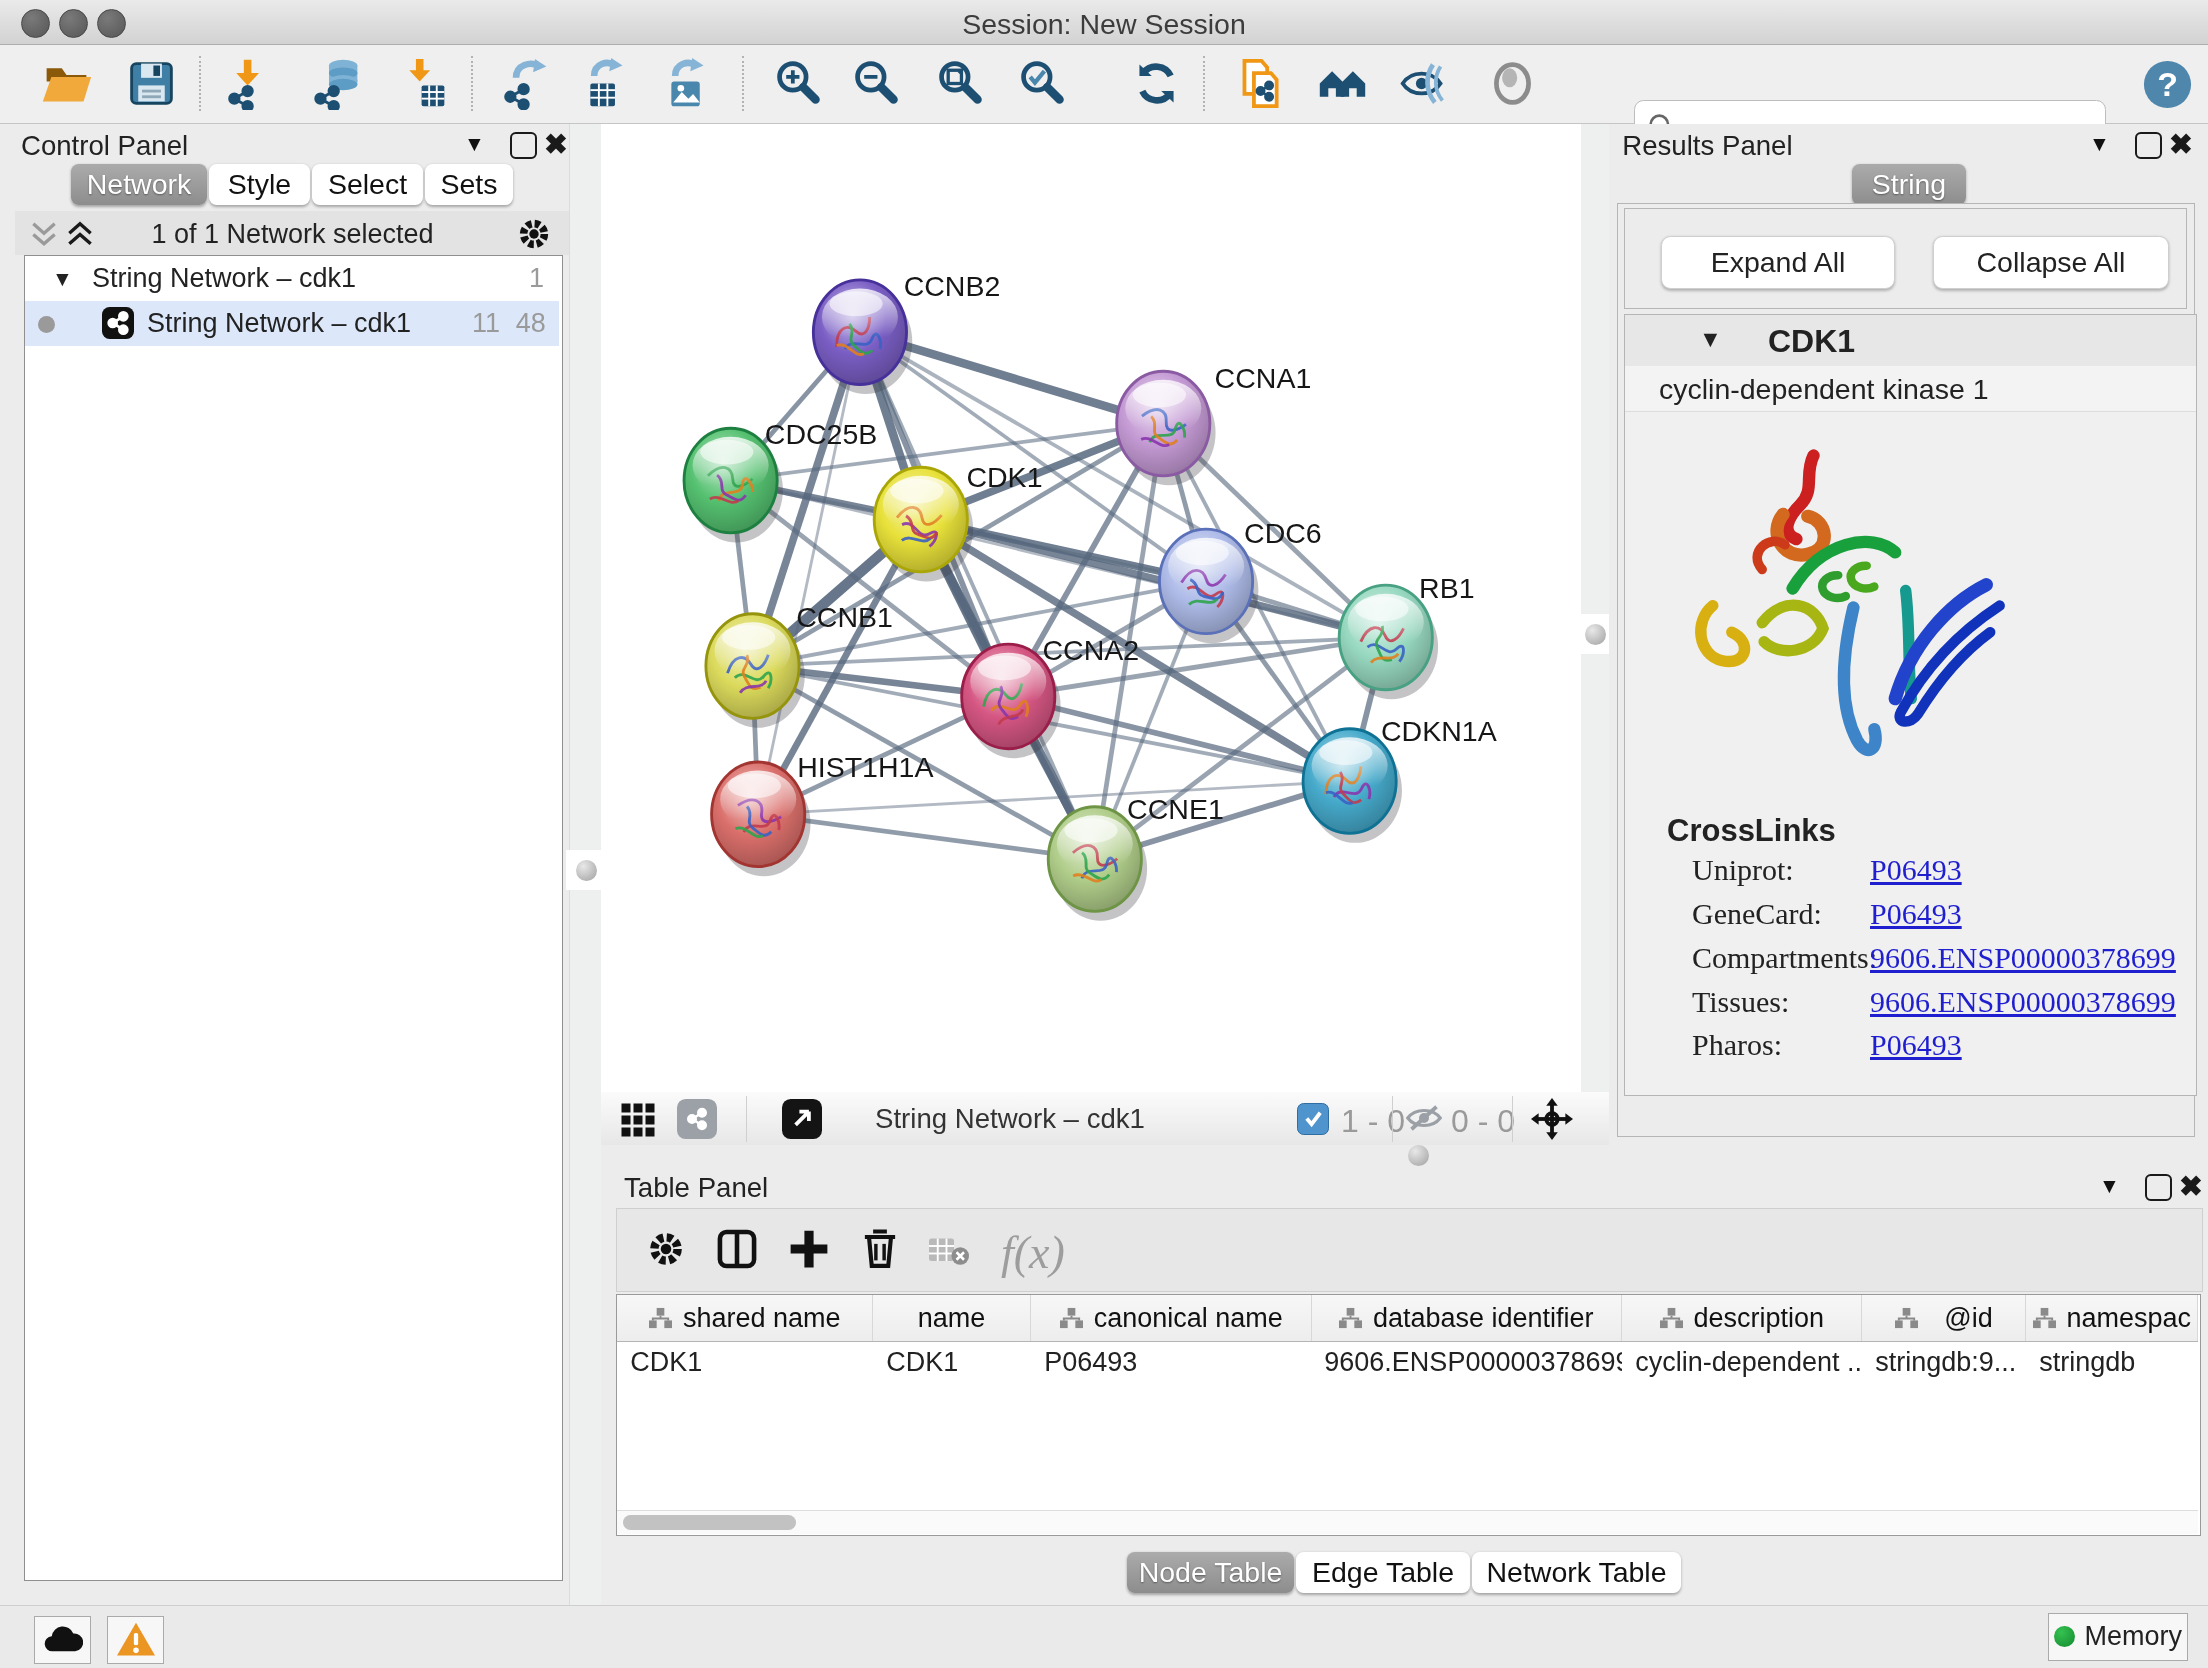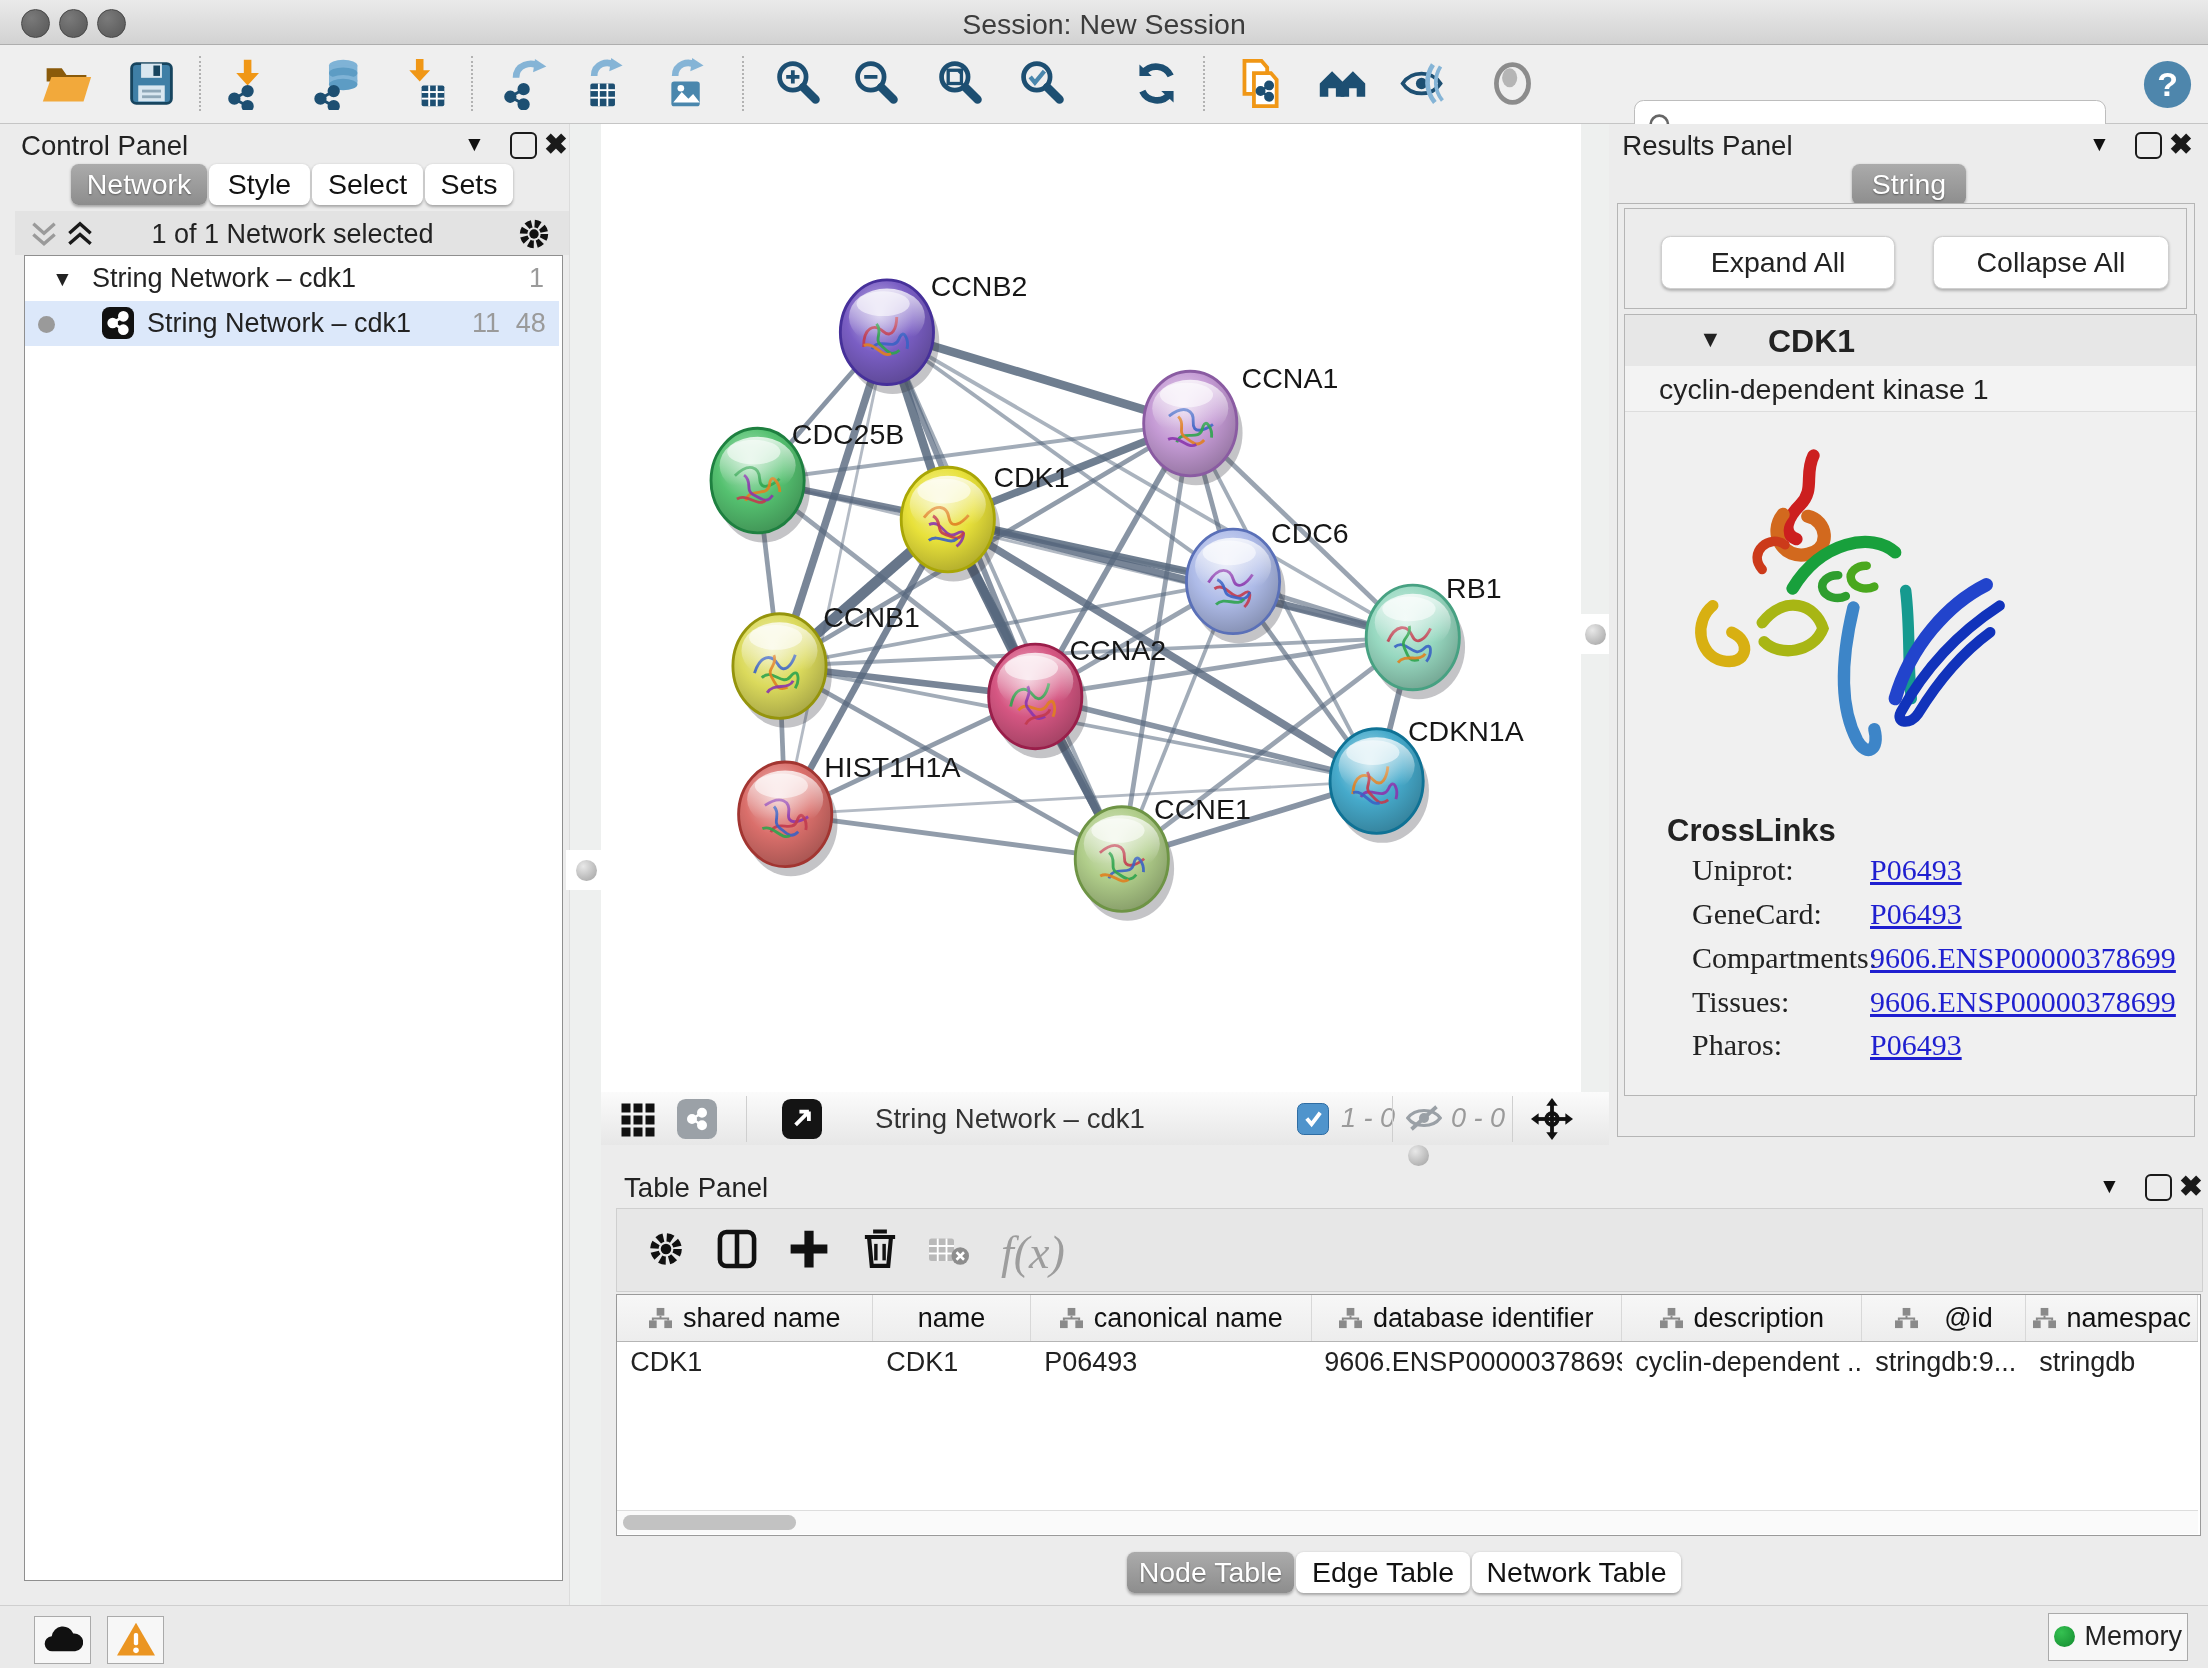--- a/index.html
+++ b/index.html
@@ -31,31 +31,31 @@
   .tab.sel{background:linear-gradient(#ababab,#8d8d8d);color:#fff;text-shadow:0 1px 1.9px rgba(0,0,0,.4);}
   
   #ctl-status{left:15px;top:211px;width:555px;height:44px;background:#e3e3e3;}
   #ctl-status .txt{position:absolute;left:0;top:7.6px;width:555px;text-align:center;font-size:27px;}
   #ctl-list{left:24px;top:255px;width:537px;height:1324px;background:#fff;border:1.9px solid #8f8f8f;}
   .tree-row{position:absolute;left:0;width:534px;height:45px;font-size:27px;line-height:45px;}
   .tree-cnt{position:absolute;color:#9a9a9a;}
   #tree-child{background:#dce8fa;}
   .share-sq{position:absolute;width:32px;height:32px;border-radius:7.6px;background:#111;top:5.7px;}
   
-  #canvas{left:601px;top:124px;width:980px;height:968px;background:#fff;padding-left:27px;}
+  #canvas{left:601px;top:124px;width:980px;height:968px;background:#fff;}
   #vsplit-l{left:569px;top:124px;width:32px;height:1482px;background:#eef0ef;border-left:1px solid #dcdcdc;border-right:1px solid #c9c9c9;}
   #vsplit-r{left:1581px;top:124px;width:28.5px;height:1022px;background:#eef0ef;border-right:1.9px solid #a9a9a9;}
   .knob{position:absolute;width:40px;height:40px;background:#fff;display:flex;align-items:center;justify-content:center;}
   .knob i{width:21px;height:21px;border-radius:50%;background:radial-gradient(circle at 35% 30%,#e8e8e8,#9f9f9f);display:block;}
   
   #viewbar{left:601px;top:1092px;width:1008px;height:53px;background:linear-gradient(#fbfbfb,#e7e7e7);
            border-bottom:1px solid #cfcfcf;}
   .vb-sep{position:absolute;top:3.8px;height:46px;border-left:1px solid #cfcfcf;}
   #viewbar .name{position:absolute;left:274px;top:11.4px;font-size:27.6px;color:#333;}
-  .cnt-txt{position:absolute;top:11.4px;font-size:27px;color:#9a9a9a;font-style:italic;}
+  .cnt-txt{position:absolute;top:11.4px;font-size:32px;color:#9a9a9a;}
   
   #hsplit{left:601px;top:1145px;width:1607px;height:23px;background:#ececec;}
   
   .rp-box{position:absolute;border:1.9px solid #b5b5b5;background:#ececec;}
   .btn3d{position:absolute;height:51px;background:#fff;border:1px solid #cfcfcf;border-radius:9.5px;
          font-size:28.5px;text-align:center;line-height:51px;box-shadow:0 1.9px 2.9px rgba(0,0,0,.25);}
   #cdk-box{left:1624px;top:314px;width:571px;height:780px;border:1.9px solid #b5b5b5;background:#f0f0f0;}
   #cdk-hdr{position:absolute;left:0;top:0;width:571px;height:51px;background:#e7e7e7;border-bottom:1px solid #c9c9c9;}
   #cdk-desc{position:absolute;left:0;top:51px;width:571px;height:46px;border-bottom:1px solid #ddd;
             font-size:28.5px;line-height:46px;padding-left:34px;box-sizing:border-box;background:#f3f3f3;}

